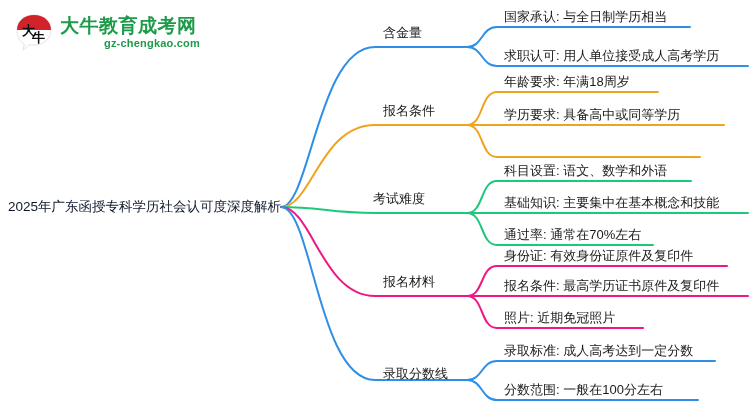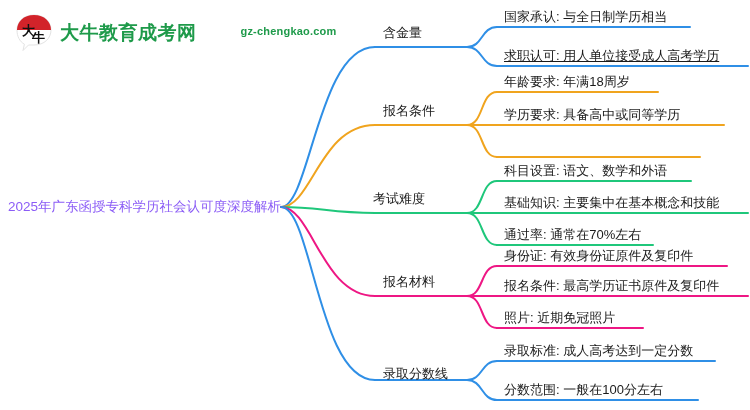--- a/index.html
+++ b/index.html
@@ -28,20 +28,21 @@
     gap: 6px;
   }
   #logo-mark {
     position: relative;
     width: 40px;
     height: 40px;
     flex: 0 0 40px;
   }
   #logo-text-wrap {
     display: flex;
+    flex-direction: column;
     justify-content: center;
     line-height: 1;
   }
   #logo-title {
     font-size: 19px;
     font-weight: bold;
     color: #1e9a4a;
     letter-spacing: 0.5px;
     white-space: nowrap;
   }
@@ -69,21 +70,21 @@
   .node {
     position: absolute;
     white-space: nowrap;
     color: #1a1a1a;
     font-family: "Liberation Sans", "DejaVu Sans", sans-serif;
   }
   #root-node {
     font-size: 13.5px;
     left: 8px;
     top: 198px;
-    color: #8b5cf6;
+    color: #0f172a;
   }
   .branch-node {
     font-size: 13px;
     color: #1a1a1a;
   }
   .leaf-node {
     font-size: 13px;
     color: #1a1a1a;
   }
 </style>
@@ -174,21 +175,21 @@
 
       <path d="M467,380 C483,380 481,400 497,400" fill="none" stroke="#2f8fe6" stroke-width="2" stroke-linecap="round"></path>
       <path d="M497,400 L698,400" fill="none" stroke="#2f8fe6" stroke-width="2" stroke-linecap="round"></path>
     </g>
   </svg>
 
   <div class="node" id="root-node">2025年广东函授专科学历社会认可度深度解析</div>
 
   <div class="node branch-node" style="left:383px; top:24px;">含金量</div>
   <div class="node leaf-node" style="left:504px; top:8px;">国家承认: 与全日制学历相当</div>
-  <div class="node leaf-node" style="left:504px; top:47px;text-decoration:underline;">求职认可: 用人单位接受成人高考学历</div>
+  <div class="node leaf-node" style="left:504px; top:47px;">求职认可: 用人单位接受成人高考学历</div>
 
   <div class="node branch-node" style="left:383px; top:102px;">报名条件</div>
   <div class="node leaf-node" style="left:504px; top:73px;">年龄要求: 年满18周岁</div>
   <div class="node leaf-node" style="left:504px; top:106px;text-align:right;">学历要求: 具备高中或同等学历</div>
 
   <div class="node branch-node" style="left:363px; top:190px;margin-left:10px;">考试难度</div>
   <div class="node leaf-node" style="left:504px; top:162px;">科目设置: 语文、数学和外语</div>
   <div class="node leaf-node" style="left:504px; top:194px;">基础知识: 主要集中在基本概念和技能</div>
   <div class="node leaf-node" style="left:504px; top:226px;">通过率: 通常在70%左右</div>
 

